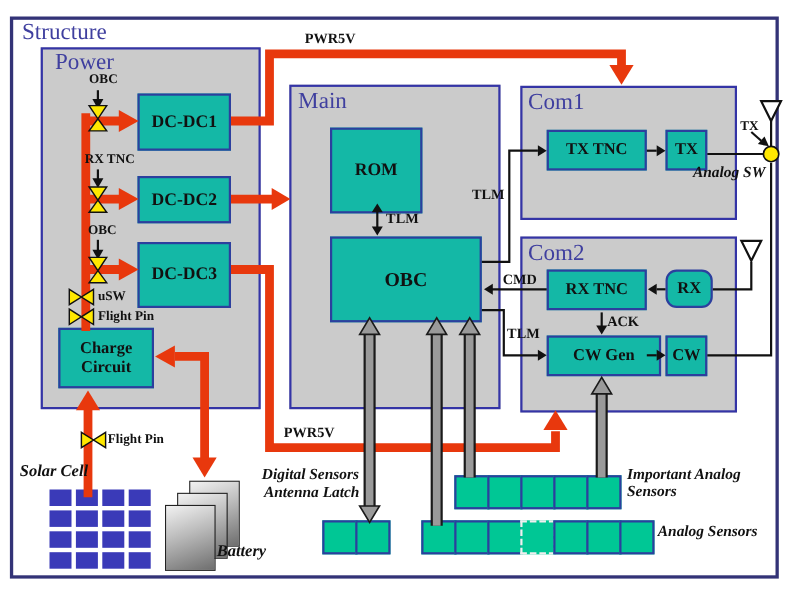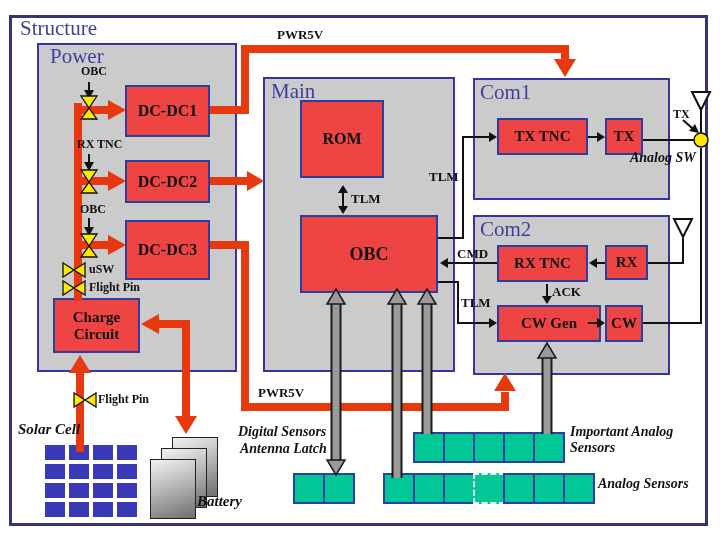--- a/index.html
+++ b/index.html
@@ -2,21 +2,21 @@
 <html><head>
 <meta charset="utf-8">
 <style>
   html,body{margin:0;padding:0;background:#fff;}
   #slide{position:relative;width:720px;height:540px;background:#fff;overflow:hidden;
          font-family:"Liberation Serif","DejaVu Serif",serif;}
   #frame{position:absolute;left:9px;top:15px;width:699px;height:511px;
          border:3px solid #333377;box-sizing:border-box;}
   .panel{position:absolute;background:#cbcbcb;border:2px solid #3434a6;box-sizing:border-box;}
   .panel-title{position:absolute;color:#3f3f9f;font-size:21px;line-height:1;white-space:nowrap;}
-  .tealbox{position:absolute;background:#ef4444;border:2px solid #2c3f9e;box-sizing:border-box;
+  .tealbox{position:absolute;background:#14b8a6;border:2px solid #2c3f9e;box-sizing:border-box;
            display:flex;align-items:center;justify-content:center;text-align:center;
            font-weight:bold;color:#111;}
   .f16{font-size:16px;} .f15{font-size:15px;} .f18{font-size:18px;}
   .lbl{position:absolute;color:#111;font-size:12px;font-weight:bold;line-height:1.15;white-space:nowrap;}
   .lbl13{font-size:13px;}
   .ital{font-style:italic;font-size:14px;}
   .ital15{font-style:italic;font-size:15px;}
   svg.overlay{position:absolute;left:0;top:0;pointer-events:none;}
   .sensor-row{position:absolute;display:flex;}
   .sensor-sq{width:32px;height:31px;background:#00c795;border:2px solid #2c3f9e;
@@ -38,26 +38,26 @@
 
   <div class="panel" style="left:37px;top:43px;width:200px;height:329px;"></div>
   <div class="panel" style="left:263px;top:77px;width:192px;height:295px;"></div>
   <div class="panel" style="left:473px;top:78px;width:197px;height:122px;"></div>
   <div class="panel" style="left:473px;top:215px;width:197px;height:160px;"></div>
 
   <div class="tealbox f16" style="left:125px;top:85px;width:85px;height:52px;">DC-DC1</div>
   <div class="tealbox f16" style="left:125px;top:160px;width:85px;height:43px;">DC-DC2</div>
   <div class="tealbox f16" style="left:125px;top:220px;width:85px;height:60px;">DC-DC3</div>
   <div class="tealbox f15 wrapbox" style="left:53px;top:298px;width:87px;height:55px;padding:0 10px;">Charge Circuit</div>
-  <div class="tealbox f16" style="left:300px;top:100px;width:84px;height:78px;">ROM</div>
+  <div class="tealbox f16" style="left:300px;top:116px;width:84px;height:78px;">ROM</div>
   <div class="tealbox f18" style="left:300px;top:215px;width:138px;height:78px;">OBC</div>
   <div class="tealbox f15" style="left:497px;top:118px;width:91px;height:37px;">TX TNC</div>
   <div class="tealbox f15" style="left:605px;top:118px;width:38px;height:37px;">TX</div>
   <div class="tealbox f15" style="left:497px;top:245px;width:91px;height:37px;">RX TNC</div>
-  <div class="tealbox f15" style="left:605px;top:245px;width:43px;height:35px;">RX</div>
+  <div class="tealbox f15" style="left:605px;top:245px;width:43px;height:35px;border-radius:10px;">RX</div>
   <div class="tealbox f15" style="left:497px;top:305px;width:104px;height:37px;">CW Gen</div>
   <div class="tealbox f15" style="left:605px;top:305px;width:38px;height:37px;">CW</div>
 
   <div class="sensor-row" style="left:293px;top:473px;">
       <div class="sensor-sq"></div>
       <div class="sensor-sq"></div>
     </div>
   <div class="sensor-row" style="left:383px;top:473px;">
       <div class="sensor-sq"></div>
       <div class="sensor-sq"></div>

